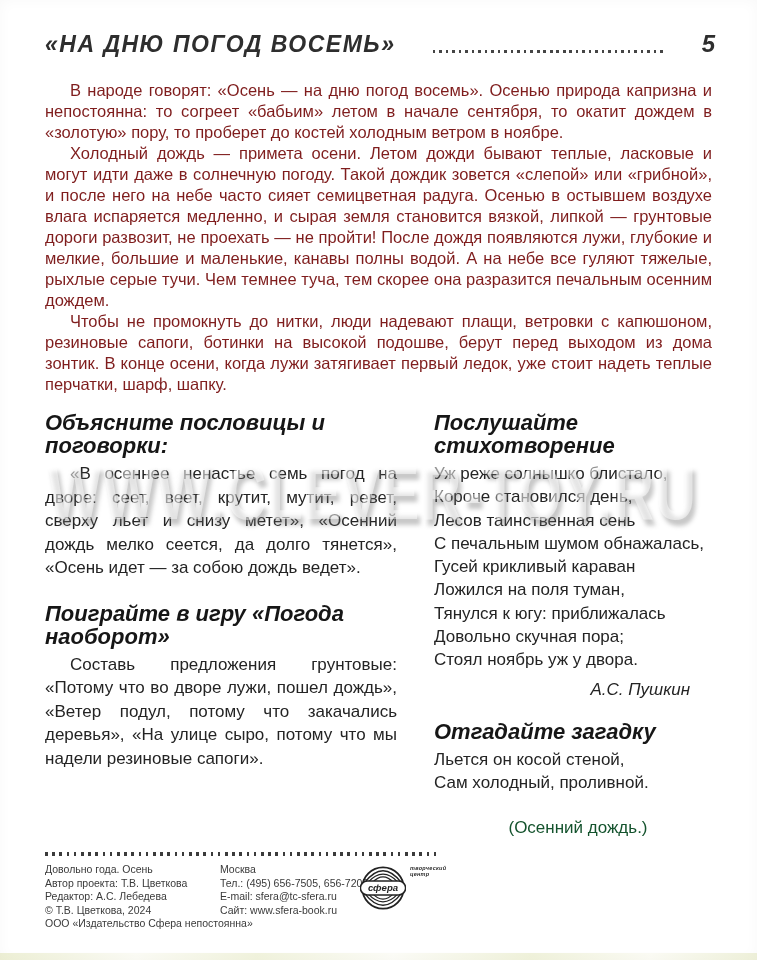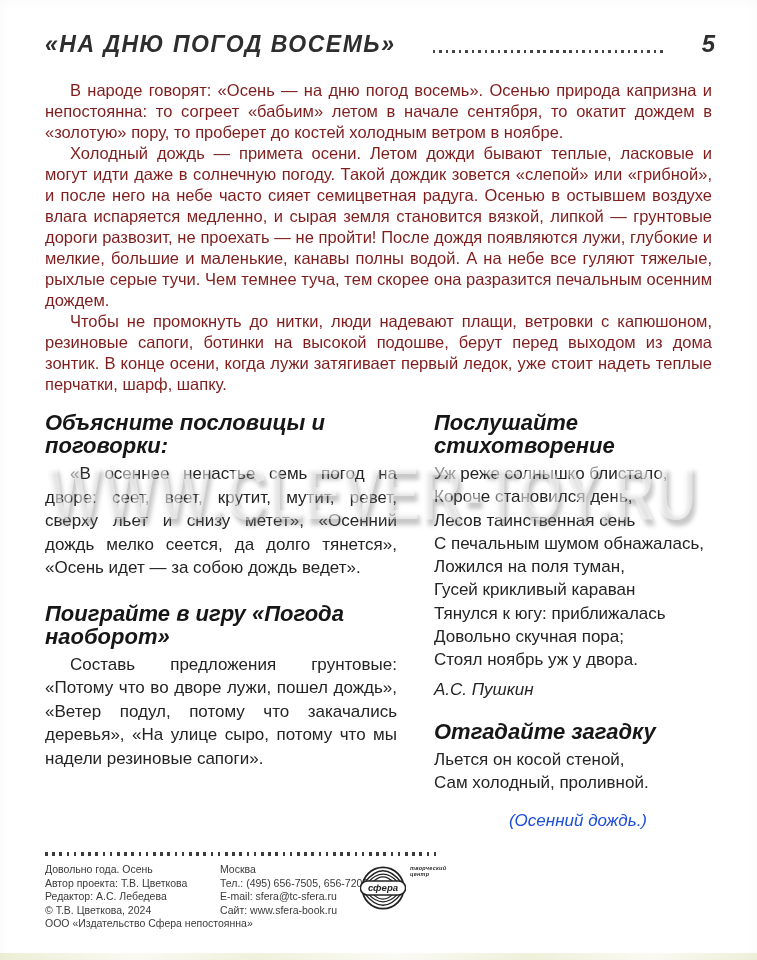--- a/index.html
+++ b/index.html
@@ -58,26 +58,26 @@
   .col-left p {
     font-size: 17px; line-height: 23.5px;
     text-align: justify; text-indent: 25px; color: #242424;
   }
   .col-left .section-heading.second { margin-top: 22px; }
   .poem-line, .riddle-line {
     display: block; font-size: 17px; line-height: 23.3px; color: #242424;
   }
   .attribution {
     font-size: 17px; font-style: italic; color: #242424;
-    padding-right: 22px; margin-top: 8px;
+    text-align: right; padding-right: 22px; margin-top: 8px;
   }
   .col-right .section-heading.second { margin-top: 20px; }
   .answer {
-    font-size: 17px; font-style: italic; color: #1d4ed8;
-    text-align: center; margin-top: 17px; padding-left: 10px;
+    font-size: 17px; color: #14532d;
+    text-align: center; margin-top: 24px; padding-left: 10px;
   }
 
   
   .watermark {
     position: absolute; top: 448px; left: 48px;
     font-size: 72px; font-weight: bold; white-space: nowrap;
     letter-spacing: 2px;
     transform: scaleX(0.78) scaleY(1.08); transform-origin: left top;
     color: rgba(255,255,255,0.5);
     text-shadow: 4px 5px 5px rgba(115,115,115,0.4);
@@ -136,22 +136,22 @@
       <p>Составь предложения грунтовые: «Потому что во дворе лужи, пошел дождь», «Ветер подул, потому что закачались деревья», «На улице сыро, потому что мы надели резиновые сапоги».</p>
     </div>
 
     <div class="col-right">
       <h3 class="section-heading">Послушайте стихотворение</h3>
       <div class="poem">
         <span class="poem-line">Уж реже солнышко блистало,</span>
         <span class="poem-line">Короче становился день,</span>
         <span class="poem-line">Лесов таинственная сень</span>
         <span class="poem-line">С печальным шумом обнажалась,</span>
+        <span class="poem-line">Гусей крикливый караван</span>
         <span class="poem-line">Ложился на поля туман,</span>
-        <span class="poem-line">Гусей крикливый караван</span>
         <span class="poem-line">Тянулся к югу: приближалась</span>
         <span class="poem-line">Довольно скучная пора;</span>
         <span class="poem-line">Стоял ноябрь уж у двора.</span>
       </div>
       <div class="attribution">А.С. Пушкин</div>
 
       <h3 class="section-heading second">Отгадайте загадку</h3>
       <div class="riddle">
         <span class="riddle-line">Льется он косой стеной,</span>
         <span class="riddle-line">Сам холодный, проливной.</span>

